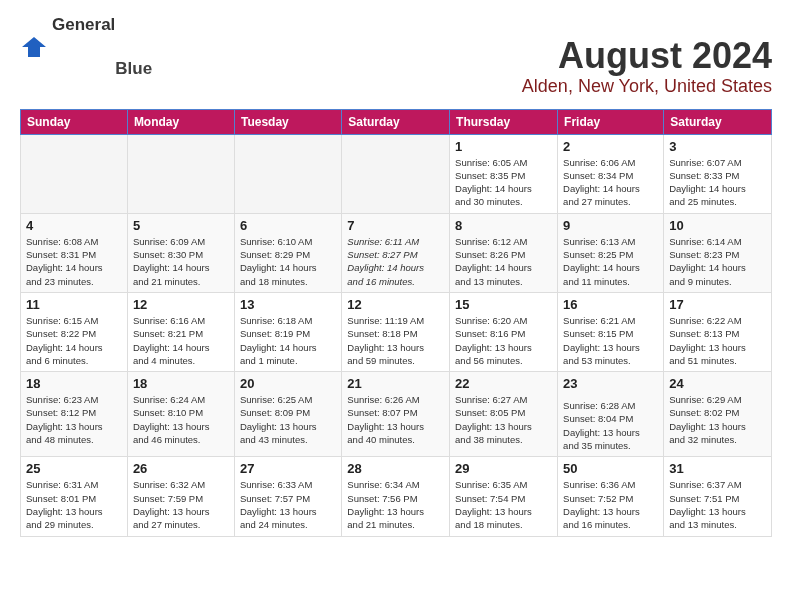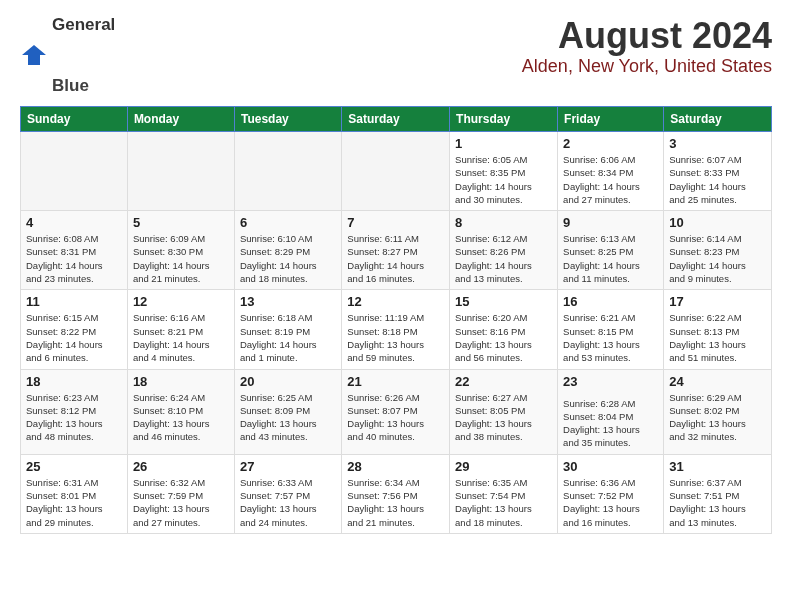--- a/index.html
+++ b/index.html
@@ -17,32 +17,33 @@
       margin-bottom: 12px;
     }
     .title-block {
       text-align: right;
     }
     .month-year {
       font-size: 36px;
       font-weight: bold;
       color: #333;
       line-height: 1.1;
+      margin-top: 20px;
     }
     .location {
       font-size: 18px;
       color: #7f1d1d;
     }
     .calendar {
       width: 100%;
       border-collapse: collapse;
       border: 1px solid #ccc;
     }
     .calendar th {
-      background-color: #15803d;
+      background-color: #be185d;
       color: #fff;
       font-size: 12px;
       font-weight: bold;
       padding: 5px 6px;
       text-align: left;
       border: 1px solid #5080d0;
     }
     .calendar td {
       vertical-align: top;
       padding: 4px 5px;
@@ -71,21 +72,21 @@
       color: #333;
       line-height: 1.4;
     }
     .logo-wrap {
       display: flex;
       align-items: center;
       gap: 4px;
     }
     .logo-text-wrap {
       display: flex;
-      flex-direction: column;
+      flex-direction: row;
       line-height: 1;
     }
   </style>
 </head>
 <body>
 
 <div class="header">
   <div class="logo-wrap">
     <svg width="28" height="28" viewBox="0 0 28 28">
       <polygon points="14,4 26,14 20,14 20,24 8,24 8,14 2,14" fill="#2060c0"></polygon>
@@ -158,21 +159,21 @@
         </td>
         <td>
           <span class="day-number">6</span>
           <div class="day-info" style="white-space: pre-line;">Sunrise: 6:10 AM
 Sunset: 8:29 PM
 Daylight: 14 hours
 and 18 minutes.</div>
         </td>
         <td>
           <span class="day-number">7</span>
-          <div class="day-info" style="white-space: pre-line;">Sunrise: 6:11 AM
+          <div class="day-info" style="white-space: pre-line; font-style: italic;">Sunrise: 6:11 AM
 Sunset: 8:27 PM
 Daylight: 14 hours
 and 16 minutes.</div>
         </td>
         <td>
           <span class="day-number">8</span>
           <div class="day-info" style="white-space: pre-line;">Sunrise: 6:12 AM
 Sunset: 8:26 PM
 Daylight: 14 hours
 and 13 minutes.</div>
@@ -324,21 +325,21 @@
 and 21 minutes.</div>
         </td>
         <td>
           <span class="day-number">29</span>
           <div class="day-info" style="white-space: pre-line;">Sunrise: 6:35 AM
 Sunset: 7:54 PM
 Daylight: 13 hours
 and 18 minutes.</div>
         </td>
         <td>
-          <span class="day-number">30</span>
+          <span class="day-number">50</span>
           <div class="day-info" style="white-space: pre-line;">Sunrise: 6:36 AM
 Sunset: 7:52 PM
 Daylight: 13 hours
 and 16 minutes.</div>
         </td>
         <td>
           <span class="day-number">31</span>
           <div class="day-info" style="white-space: pre-line;">Sunrise: 6:37 AM
 Sunset: 7:51 PM
 Daylight: 13 hours

